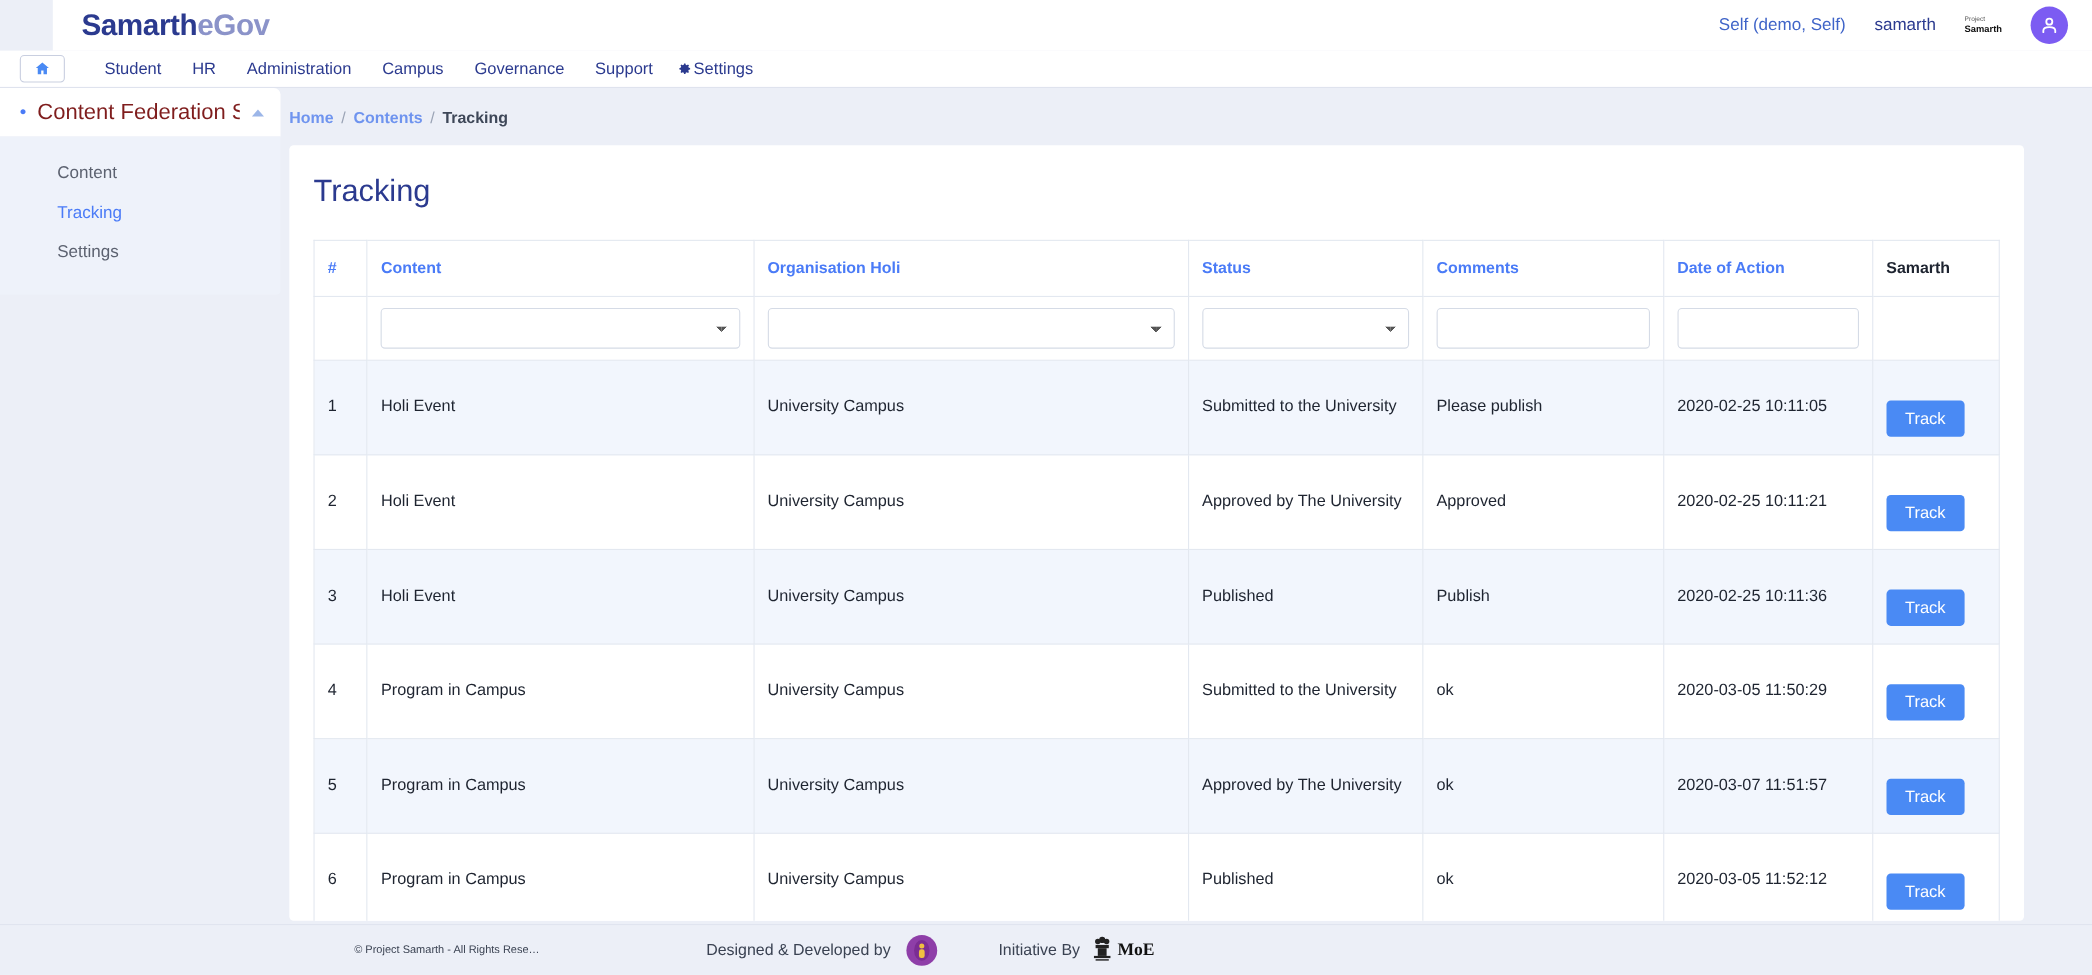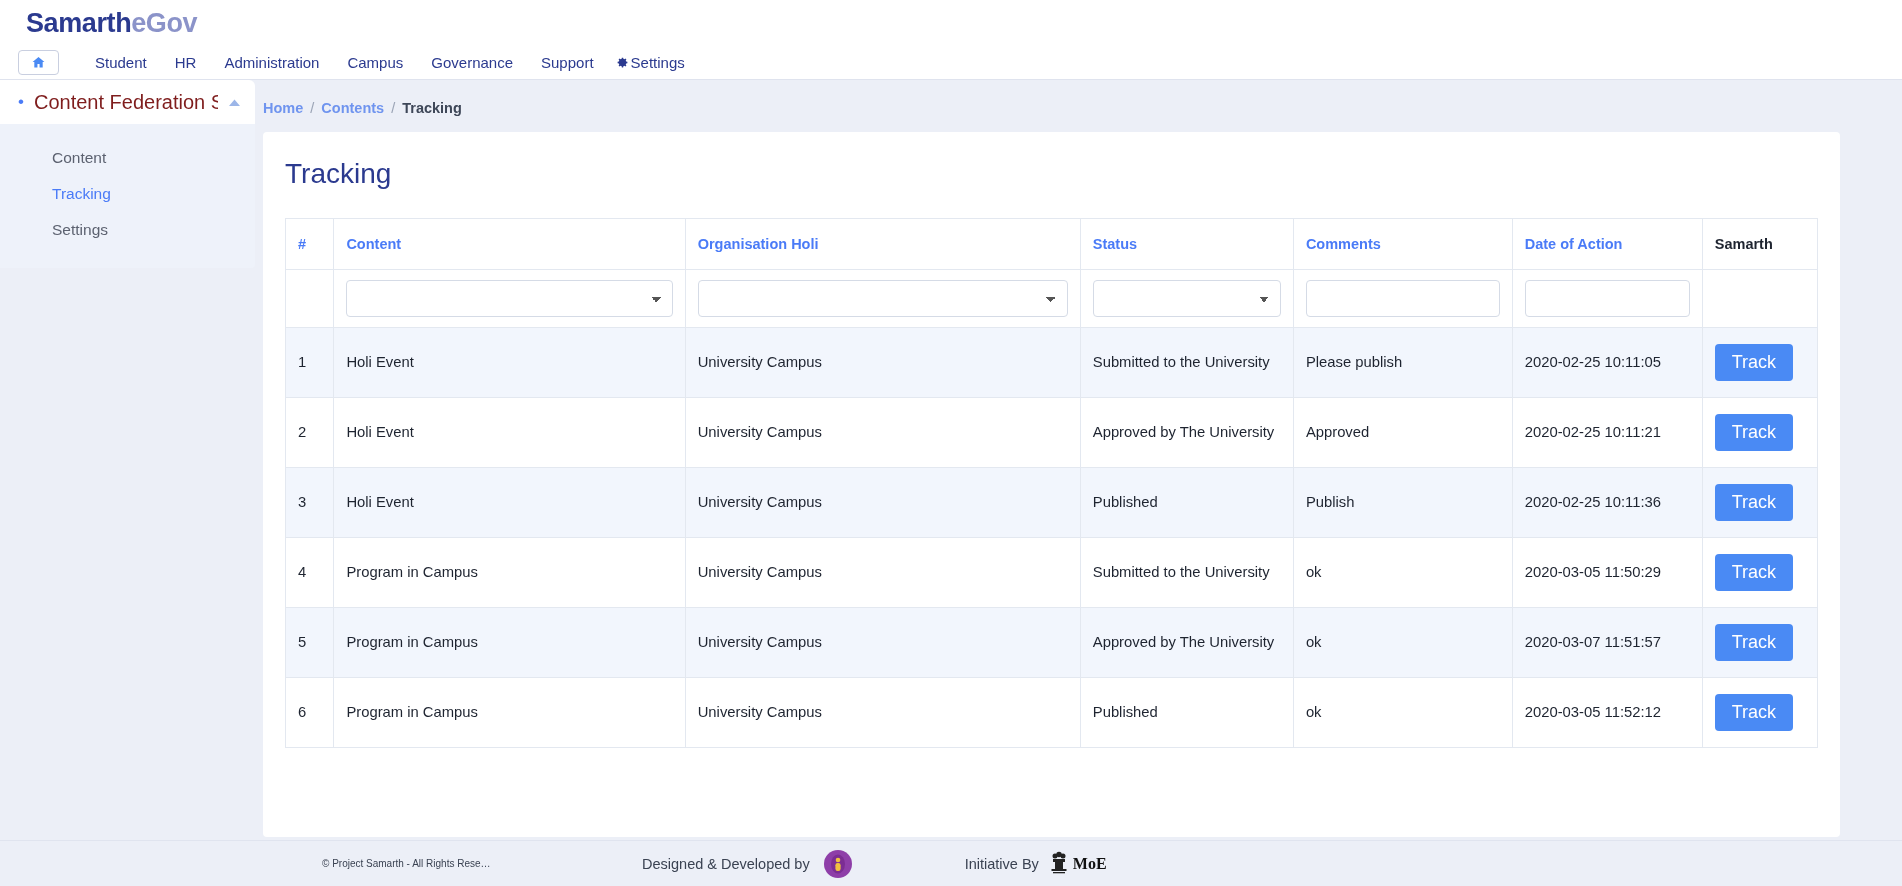--- a/index.html
+++ b/index.html
@@ -10,20 +10,21 @@
     overflow: hidden;
   }
 
   
   .topbar {
     height: 46px; background: #ffffff;
     display: flex; align-items: center;
     justify-content: space-between;
     padding: 0 22px 0 26px;
     position: relative;
+    margin-left: 48px;
   }
   .brand { font-size: 27px; font-weight: bold; letter-spacing: -0.4px; }
   .brand .b1 { color: #2b3a8f; }
   .brand .b2 { color: #8b93c9; }
 
   .topright { display: flex; align-items: center; gap: 26px; }
   .tr-link { color: #3f64c8; font-size: 15.5px; }
   .tr-user { color: #2b3a8f; font-size: 15.5px; }
   .tr-logo { display: flex; flex-direction: column; line-height: 1.05; }
   .tr-logo .lg1 { font-size: 6px; color: #555; }
@@ -129,50 +130,64 @@
     background-size: 5px 5px, 5px 5px; background-repeat: no-repeat; }
 
   tbody.data td {
     padding: 16px 12px; font-size: 14.8px; color: #1e2430; line-height: 1.45;
   }
   tbody.data tr:nth-child(odd) td { background: #f2f6fd; }
   tbody.data tr:nth-child(even) td { background: #ffffff; }
   td.num { text-align: left; color: #333; }
   .track-btn {
     display: inline-block; background: #4a8af4; color: #fff;
-    font-size: 18px; padding: 8px 17px; border-radius: 4px;
-    border: none; font-family: "Liberation Sans", sans-serif;
+    font-size: 15px; padding: 8px 17px; border-radius: 4px;
+    border: none; font-family: "Liberation Sans", sans-serif; margin-top: 20px;
   }
 
   
   .footer {
     position: absolute; left: 0; bottom: 0;
     width: 1902px; height: 46px; background: #eceff7;
     display: flex; align-items: center; padding-left: 322px; gap: 0;
     border-top: 1px solid #e0e4ef;
   }
   .f-copy { font-size: 10px; color: #3a4252; width: 300px;
             white-space: nowrap; overflow: hidden; }
   .f-mid { display: flex; align-items: center; gap: 14px; margin-left: 20px; }
   .f-label { font-size: 14.5px; color: #3a4252; }
   .f-circle {
     width: 28px; height: 28px; border-radius: 50%;
     background: #8e3ea8; display: flex; align-items: center; justify-content: center;
   }
-  .f-right { display: flex; align-items: center; gap: 10px; margin-left: 113px; }
+  .f-right { display: flex; align-items: center; gap: 10px; margin-left: 56px; }
   .moe-box { display: flex; align-items: center; gap: 4px; }
   .moe-txt { font-size: 16px; font-weight: bold; color: #111;
              font-family: "Liberation Serif", serif; }
 </style>
 </head>
 <body>
 
 <div class="topbar">
   <div class="brand">
     <span class="b1">Samarth</span><span class="b2">eGov</span>
+  </div>
+  <div class="topright">
+    <span class="tr-link">Self (demo, Self)</span>
+    <span class="tr-user">samarth</span>
+    <span class="tr-logo">
+      <span class="lg1">Project</span>
+      <span class="lg2">Samarth</span>
+    </span>
+    <span class="avatar">
+      <svg width="20" height="20" viewBox="0 0 24 24" fill="none" stroke="#fff" stroke-width="2" stroke-linecap="round">
+        <circle cx="12" cy="8" r="3.3"></circle>
+        <path d="M5.5 19.5v-1.8c0-2.3 2.9-3.8 6.5-3.8s6.5 1.5 6.5 3.8v1.8"></path>
+      </svg>
+    </span>
   </div>
 </div>
 
 <div class="navbar">
   <span class="home-btn">
     <svg width="15" height="15" viewBox="0 0 24 24" fill="#4a8af4">
       <path d="M12 3L2.5 11h2.8v9h5v-5.5h3.4V20h5v-9h2.8z"></path>
     </svg>
   </span>
   <span class="nav-item">

